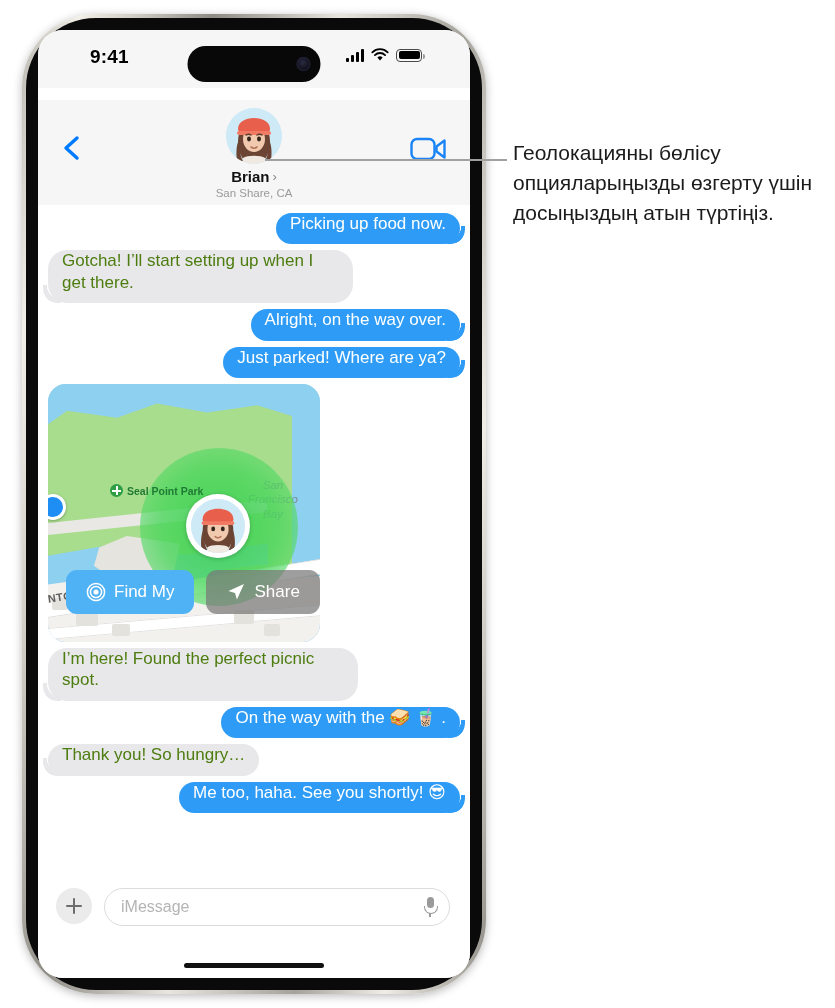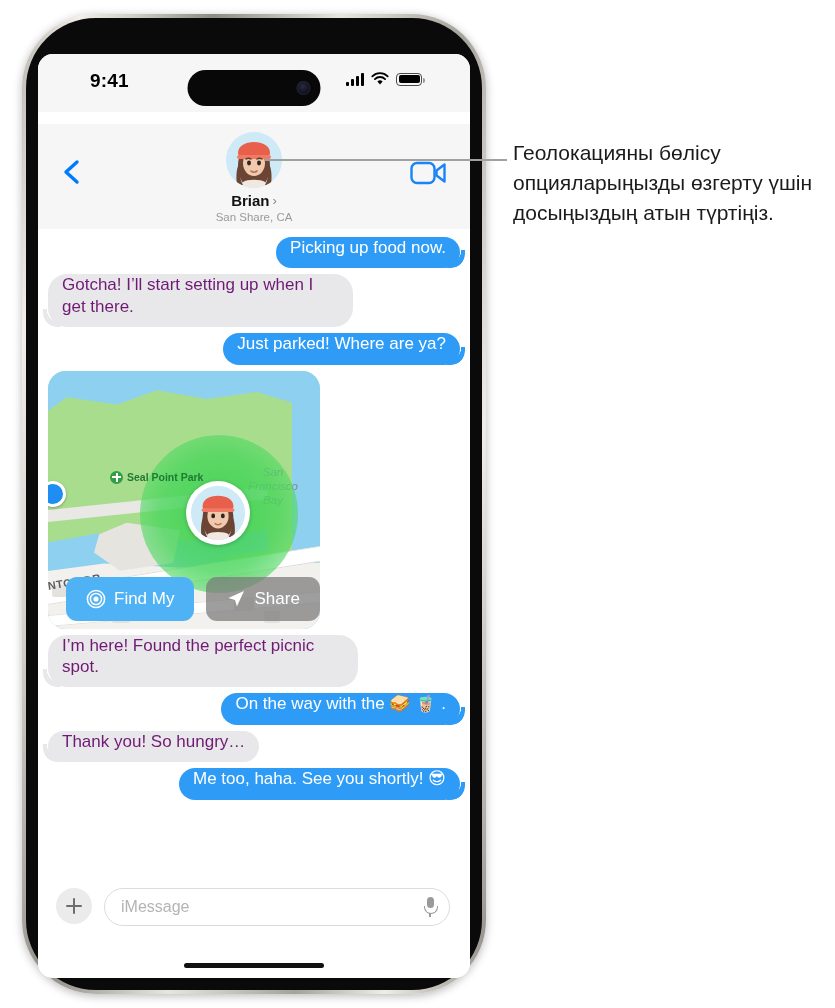--- a/index.html
+++ b/index.html
@@ -19,21 +19,21 @@
     background: linear-gradient(100deg,#b8b5ae 0%,#f2efe8 9%,#cfccc4 18%,#8e8b85 30%,
                 #e8e5de 50%,#a5a29b 70%,#f0ede6 84%,#b2afa8 95%,#8a8781 100%);
     box-shadow: 0 2px 10px rgba(0,0,0,.28);
   }
   .phone-bezel {
     position: absolute; left: 4px; top: 4px; right: 4px; bottom: 4px;
     border-radius: 70px; background: #0a0a0a;
   }
   .screen {
     position: absolute; left: 12px; top: 12px; right: 12px; bottom: 12px;
-    border-radius: 15px; background: #ffffff; overflow: hidden; margin-top: 24px;
+    border-radius: 25px; background: #ffffff; overflow: hidden;
   }
 
   
   .btn-side { position: absolute; background: linear-gradient(180deg,#c9c6be,#908d87 45%,#d8d5ce); border-radius: 2px; }
   .btn-silence { left: 19px; top: 180px; width: 5px; height: 32px; }
   .btn-volup   { left: 18px; top: 245px; width: 6px; height: 62px; }
   .btn-voldn   { left: 18px; top: 322px; width: 6px; height: 62px; }
   .btn-power   { right: 19px; top: 290px; width: 5px; height: 86px; }
 
   
@@ -72,21 +72,21 @@
 
   
   .thread { position: absolute; left:0; top: 175px; right:0; bottom: 104px; background:#fff;
             padding: 8px 10px 0 10px; overflow: hidden; }
   .row { display:flex; margin-bottom: 6px; }
   .row.out { justify-content: flex-end; }
   .row.in  { justify-content: flex-start; }
   .bubble { position: relative; max-width: 330px; padding: 0 14px 10px 14px;
             border-radius: 19px; font-size: 17px; line-height: 1.26; }
   .bubble.out { background: #2e9cf6; color:#fff; border-bottom-right-radius: 19px; }
-  .bubble.in  { background: #e8e8ea; color:#701a75; }
+  .bubble.in  { background: #e8e8ea; color:#4d7c0f; }
   .bubble.out::after {
     content:""; position:absolute; right:-5px; bottom:0; width: 18px; height: 18px;
     background: #2e9cf6;
     -webkit-mask: radial-gradient(circle at 0% 0%, transparent 14px, #000 14.5px);
             mask: radial-gradient(circle at 0% 0%, transparent 14px, #000 14.5px);
     border-bottom-right-radius: 14px;
   }
   .bubble.in::after {
     content:""; position:absolute; left:-5px; bottom:0; width: 18px; height: 18px;
     background: #e8e8ea;
@@ -125,21 +125,21 @@
   .geo-pin { position:absolute; left:138px; top:110px; width:64px; height:64px; border-radius:50%;
              background:#fff; box-shadow: 0 1px 4px rgba(0,0,0,.22); padding:5px; }
   .geo-pin .avatar { width:54px; height:54px; }
   .park-poi { position:absolute; left:62px; top:100px; display:flex; align-items:center; gap:4px; }
   .park-poi .dot { width:13px; height:13px; border-radius:50%; background:#2f9e44; position:relative; }
   .park-poi .dot::before { content:""; position:absolute; left:5.5px; top:2px; width:2px; height:9px; background:#fff; }
   .park-poi .dot::after  { content:""; position:absolute; left:2px; top:5.5px; width:9px; height:2px; background:#fff; }
   .park-poi span { font-size:10.5px; font-weight:700; color:#1f7a33; white-space:nowrap; }
   .userdot { position:absolute; left:-8px; top:110px; width:26px; height:26px; border-radius:50%;
              background:#1e8ef5; border:3px solid #fff; box-shadow:0 1px 3px rgba(0,0,0,.3); }
-  .map-actions { position:absolute; left:18px; bottom:8px; display:flex; gap:12px; }
+  .map-actions { position:absolute; left:18px; bottom:28px; display:flex; gap:12px; }
   .map-btn { display:flex; align-items:center; gap:8px; height:44px; padding:0 20px; border-radius:11px;
              font-size:17px; color:#fff; cursor:pointer; }
   .map-btn.findmy { background:#4fb2f4; }
   .map-btn.share  { background: rgba(120,120,120,.72); }
 
   
   .composer { position:absolute; left:0; right:0; bottom:0; height:104px; background:#fff;
               display:flex; align-items:flex-start; padding: 14px 20px 0 18px; gap: 12px; }
   .plus-btn { width:36px; height:36px; border-radius:50%; background:#ebebeb; position:relative; flex:0 0 auto; cursor:pointer; }
   .plus-btn::before{content:"";position:absolute;left:50%;top:10px;width:2px;height:16px;background:#6d6d6d;transform:translateX(-50%);border-radius:1px}
@@ -234,20 +234,23 @@
         <div class="thread">
 
           <div class="row out">
             <div class="bubble out">Picking up food now.</div>
           </div>
 
           <div class="row in">
             <div class="bubble in" style="max-width:305px">Gotcha! I’ll start setting up when I get there.</div>
           </div>
 
+          <div class="row out">
+            <div class="bubble out">Alright, on the way over.</div>
+          </div>
 
           <div class="row out">
             <div class="bubble out">Just parked! Where are ya?</div>
           </div>
 
           <div class="maprow">
             <div class="mapcard">
               <div class="map-water"></div>
               <div class="map-park"></div>
               <div class="map-channel"></div>

